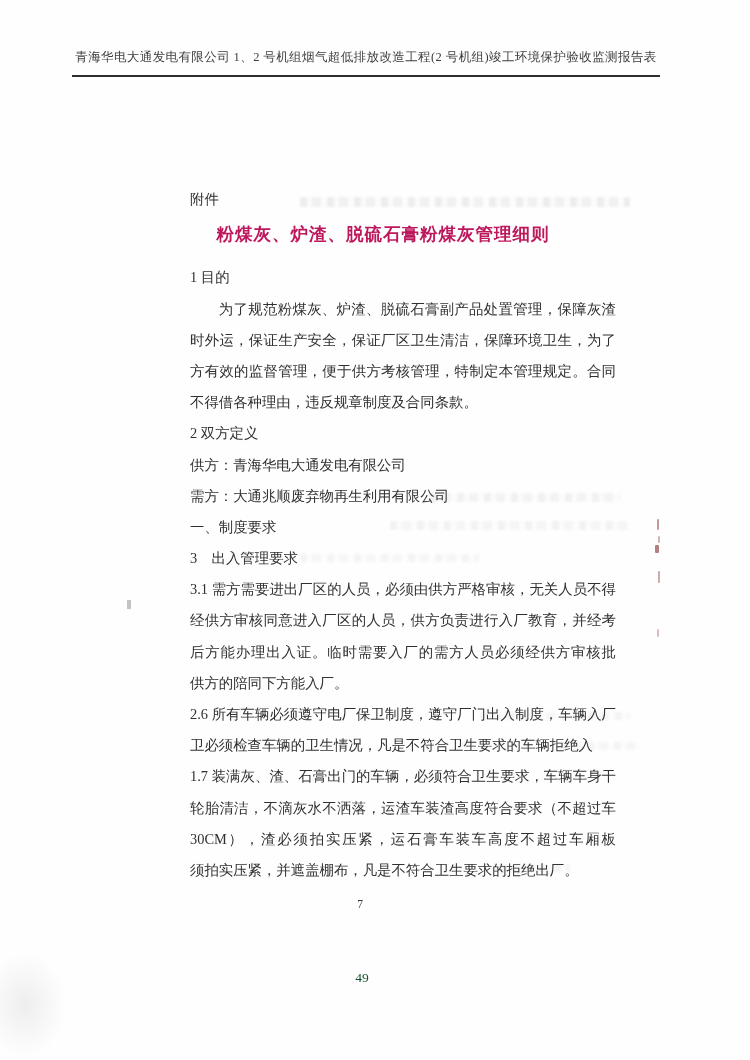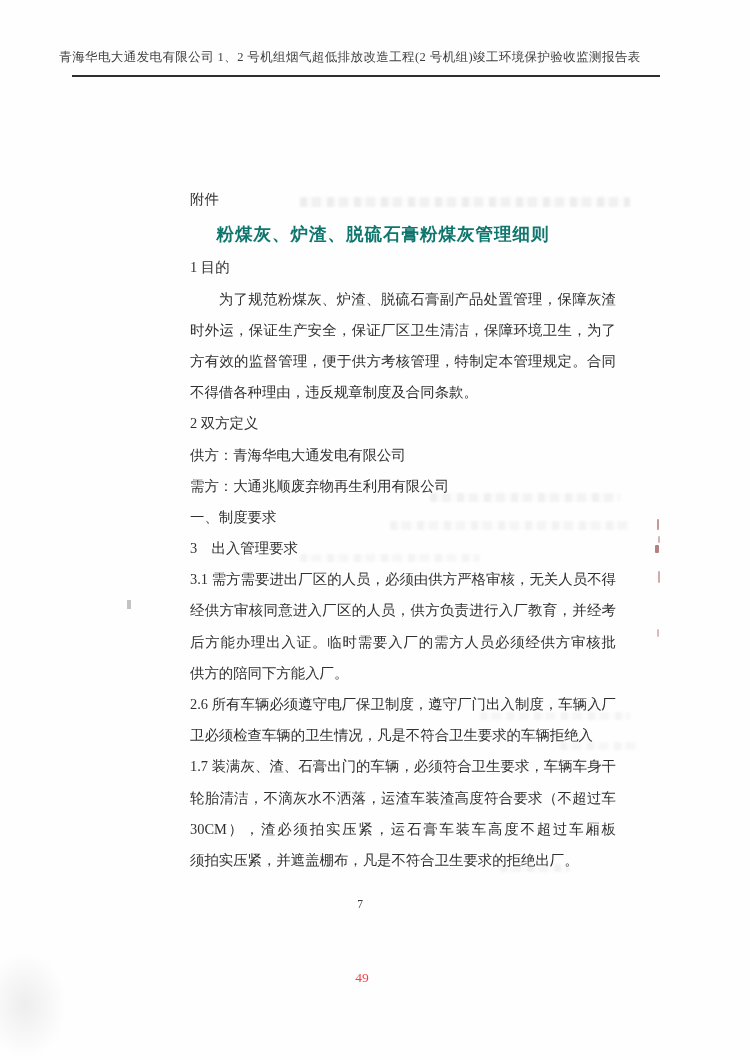--- a/index.html
+++ b/index.html
@@ -8,21 +8,21 @@
     width: 750px;
     height: 1060px;
     background: #fefefe;
     overflow: hidden;
     font-family: "Liberation Serif", "DejaVu Serif", serif;
     color: #303030;
   }
   
   .hdr-title {
     position: absolute;
-    top: 49px; left: 56px; width: 588px;
+    top: 49px; left: 72px; width: 588px;
     text-align: center;
     font-size: 12.5px;
     letter-spacing: 0.4px;
     color: #3d3d3d;
     white-space: nowrap;
   }
   .hdr-rule {
     position: absolute;
     top: 75px; left: 72px; width: 588px;
     height: 2px;
@@ -39,41 +39,41 @@
     font-size: 14.4px;
     overflow: hidden;
     white-space: normal;
     margin-left: 40px;
   }
   .ln.just { text-align: justify; text-align-last: justify; }
   .ln.indent { text-indent: 2em; }
   .doc-title {
     height: 31.2px;
     line-height: 31.2px;
-    margin: 4px 0 2px 0;
+    margin: 4px 0 12px 0;
     text-align: center;
     font-size: 17.5px;
     font-weight: bold;
-    color: #0f766e;
+    color: #be185d;
     letter-spacing: 1px;
     overflow: hidden;
   }
   .inner-pageno {
     position: absolute;
     top: 898px; left: 150px; width: 420px;
     text-align: center;
     font-size: 11.5px;
     color: #3a3a3a;
   }
   .outer-pageno {
     position: absolute;
     top: 970px; left: 140px; width: 444px;
     text-align: center;
     font-size: 13.5px;
-    color: #ef4444;
+    color: #14532d;
   }
   
   .smudge {
     position: absolute;
     background: repeating-linear-gradient(90deg,
       rgba(90,90,90,0.10) 0 7px, rgba(90,90,90,0.02) 7px 12px,
       rgba(90,90,90,0.08) 12px 21px, rgba(90,90,90,0.01) 21px 27px);
     filter: blur(1.3px);
     border-radius: 2px;
   }

